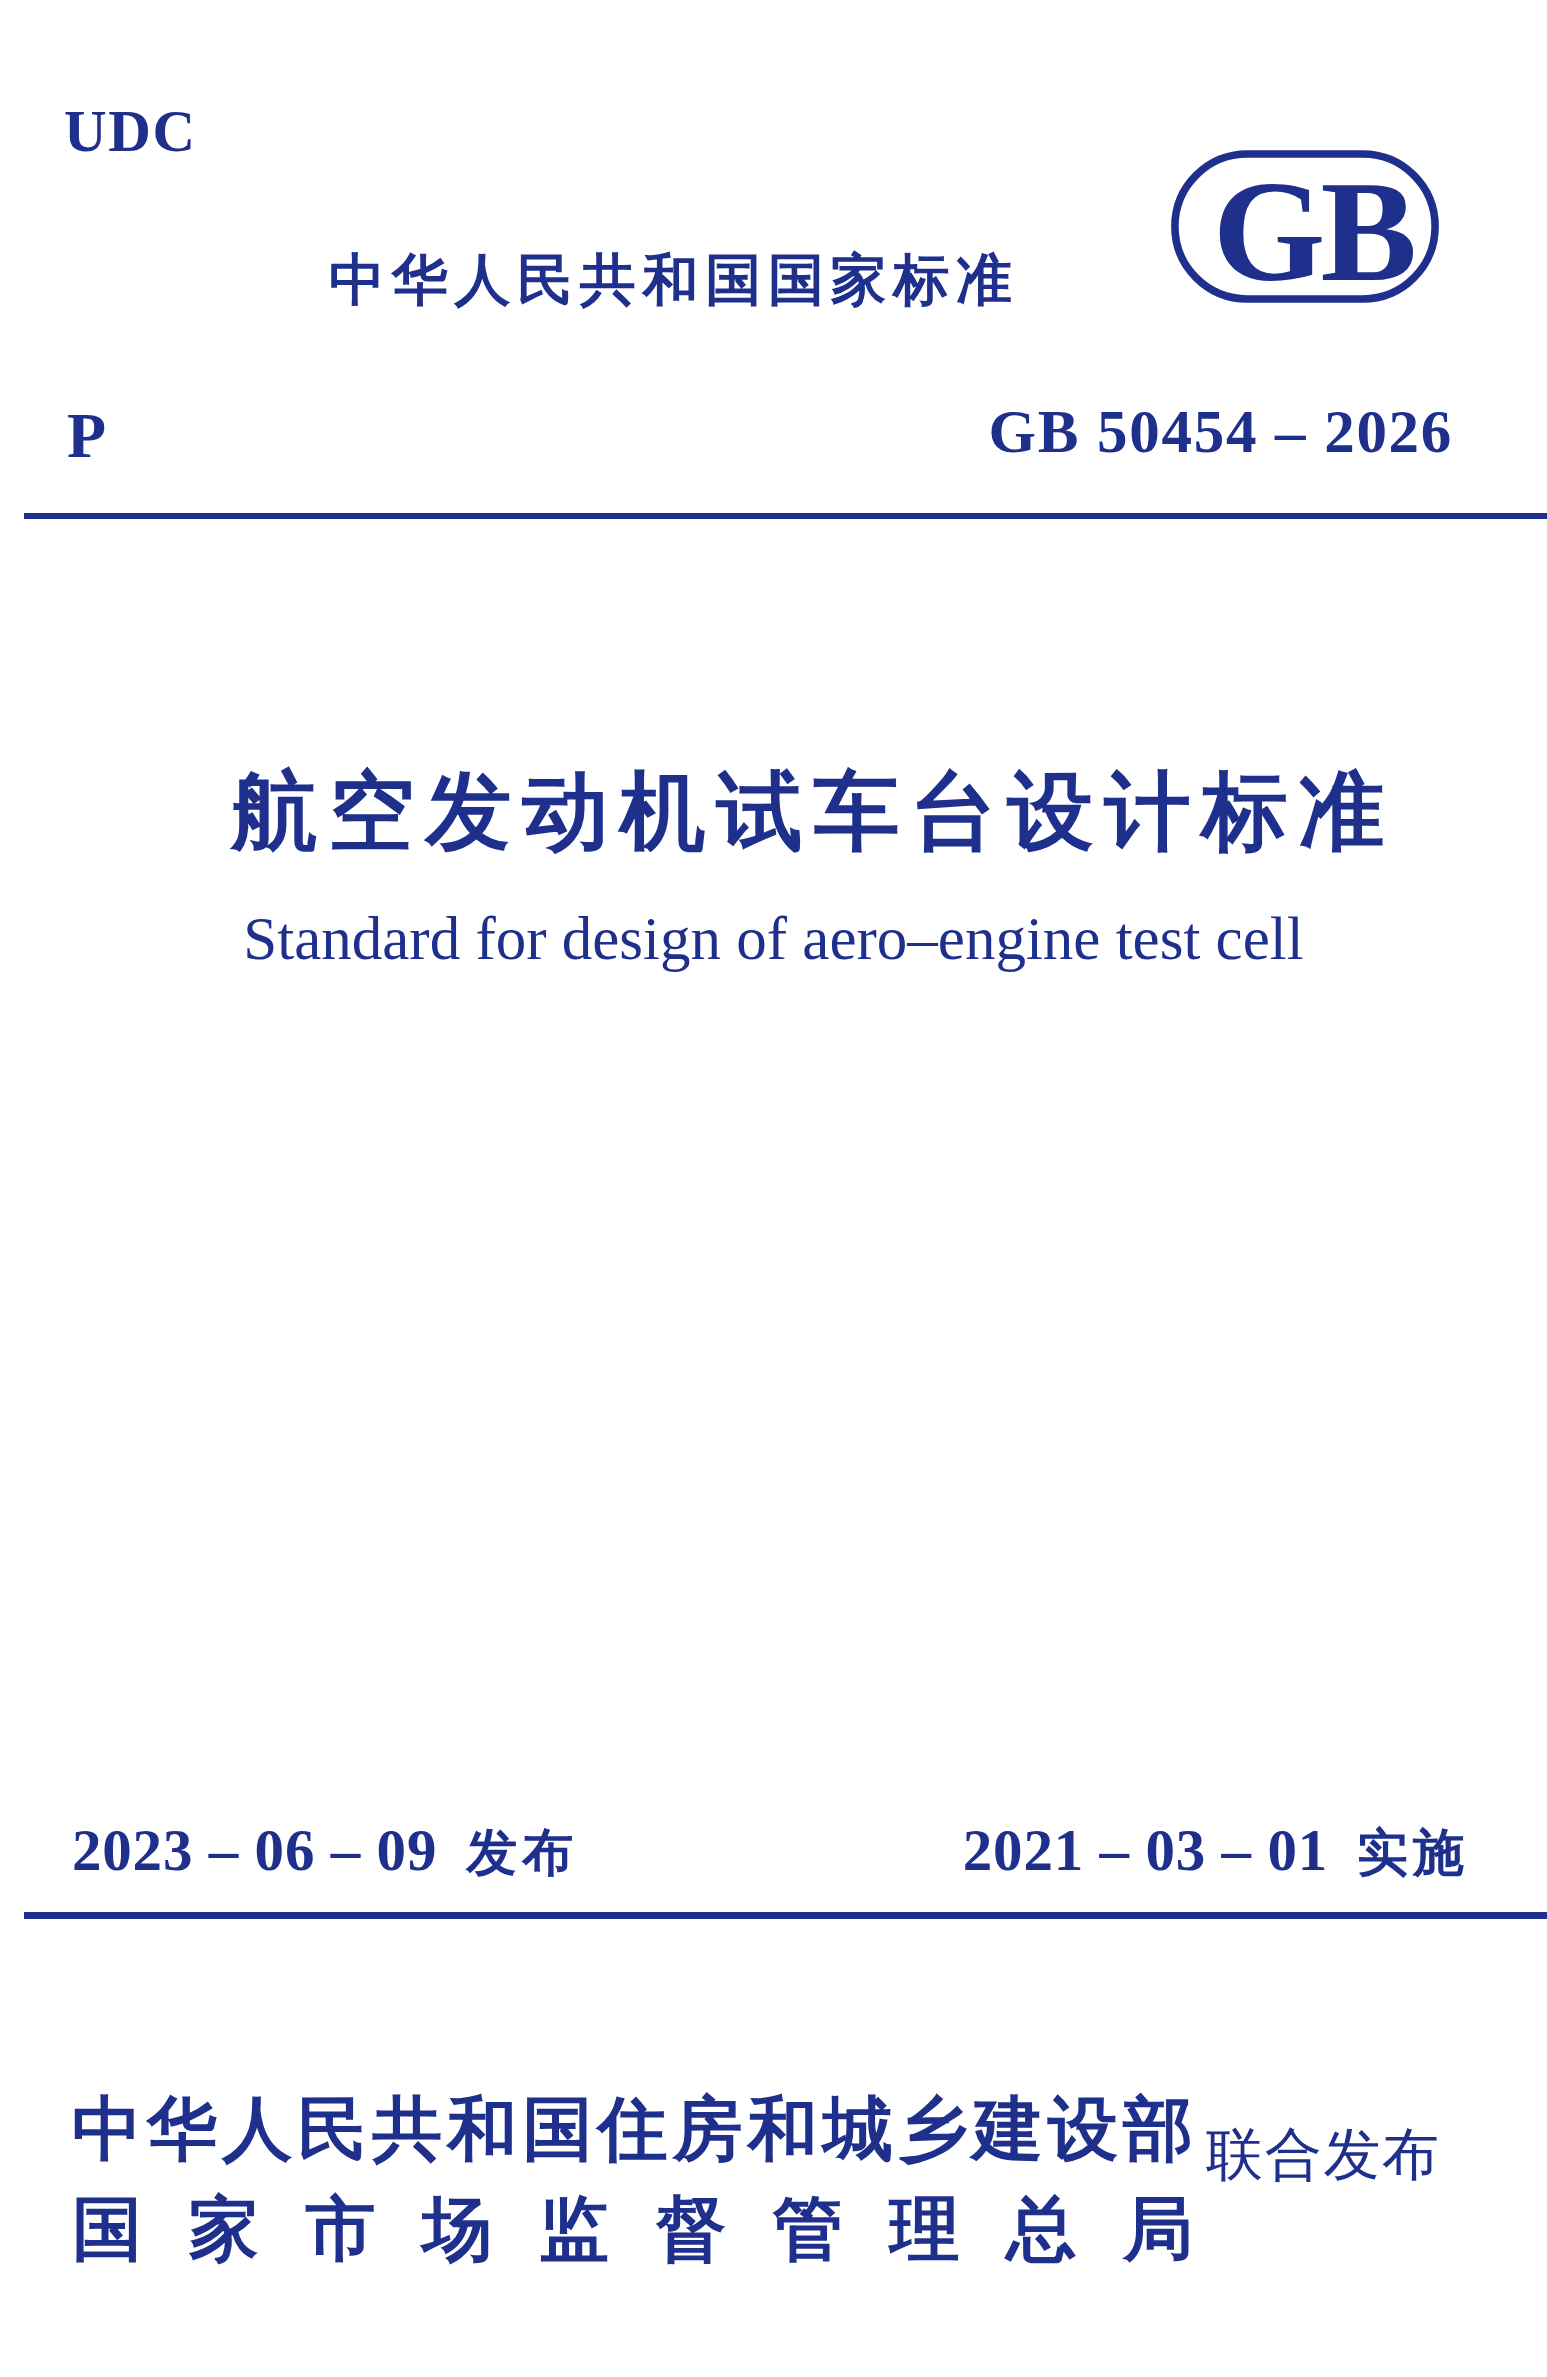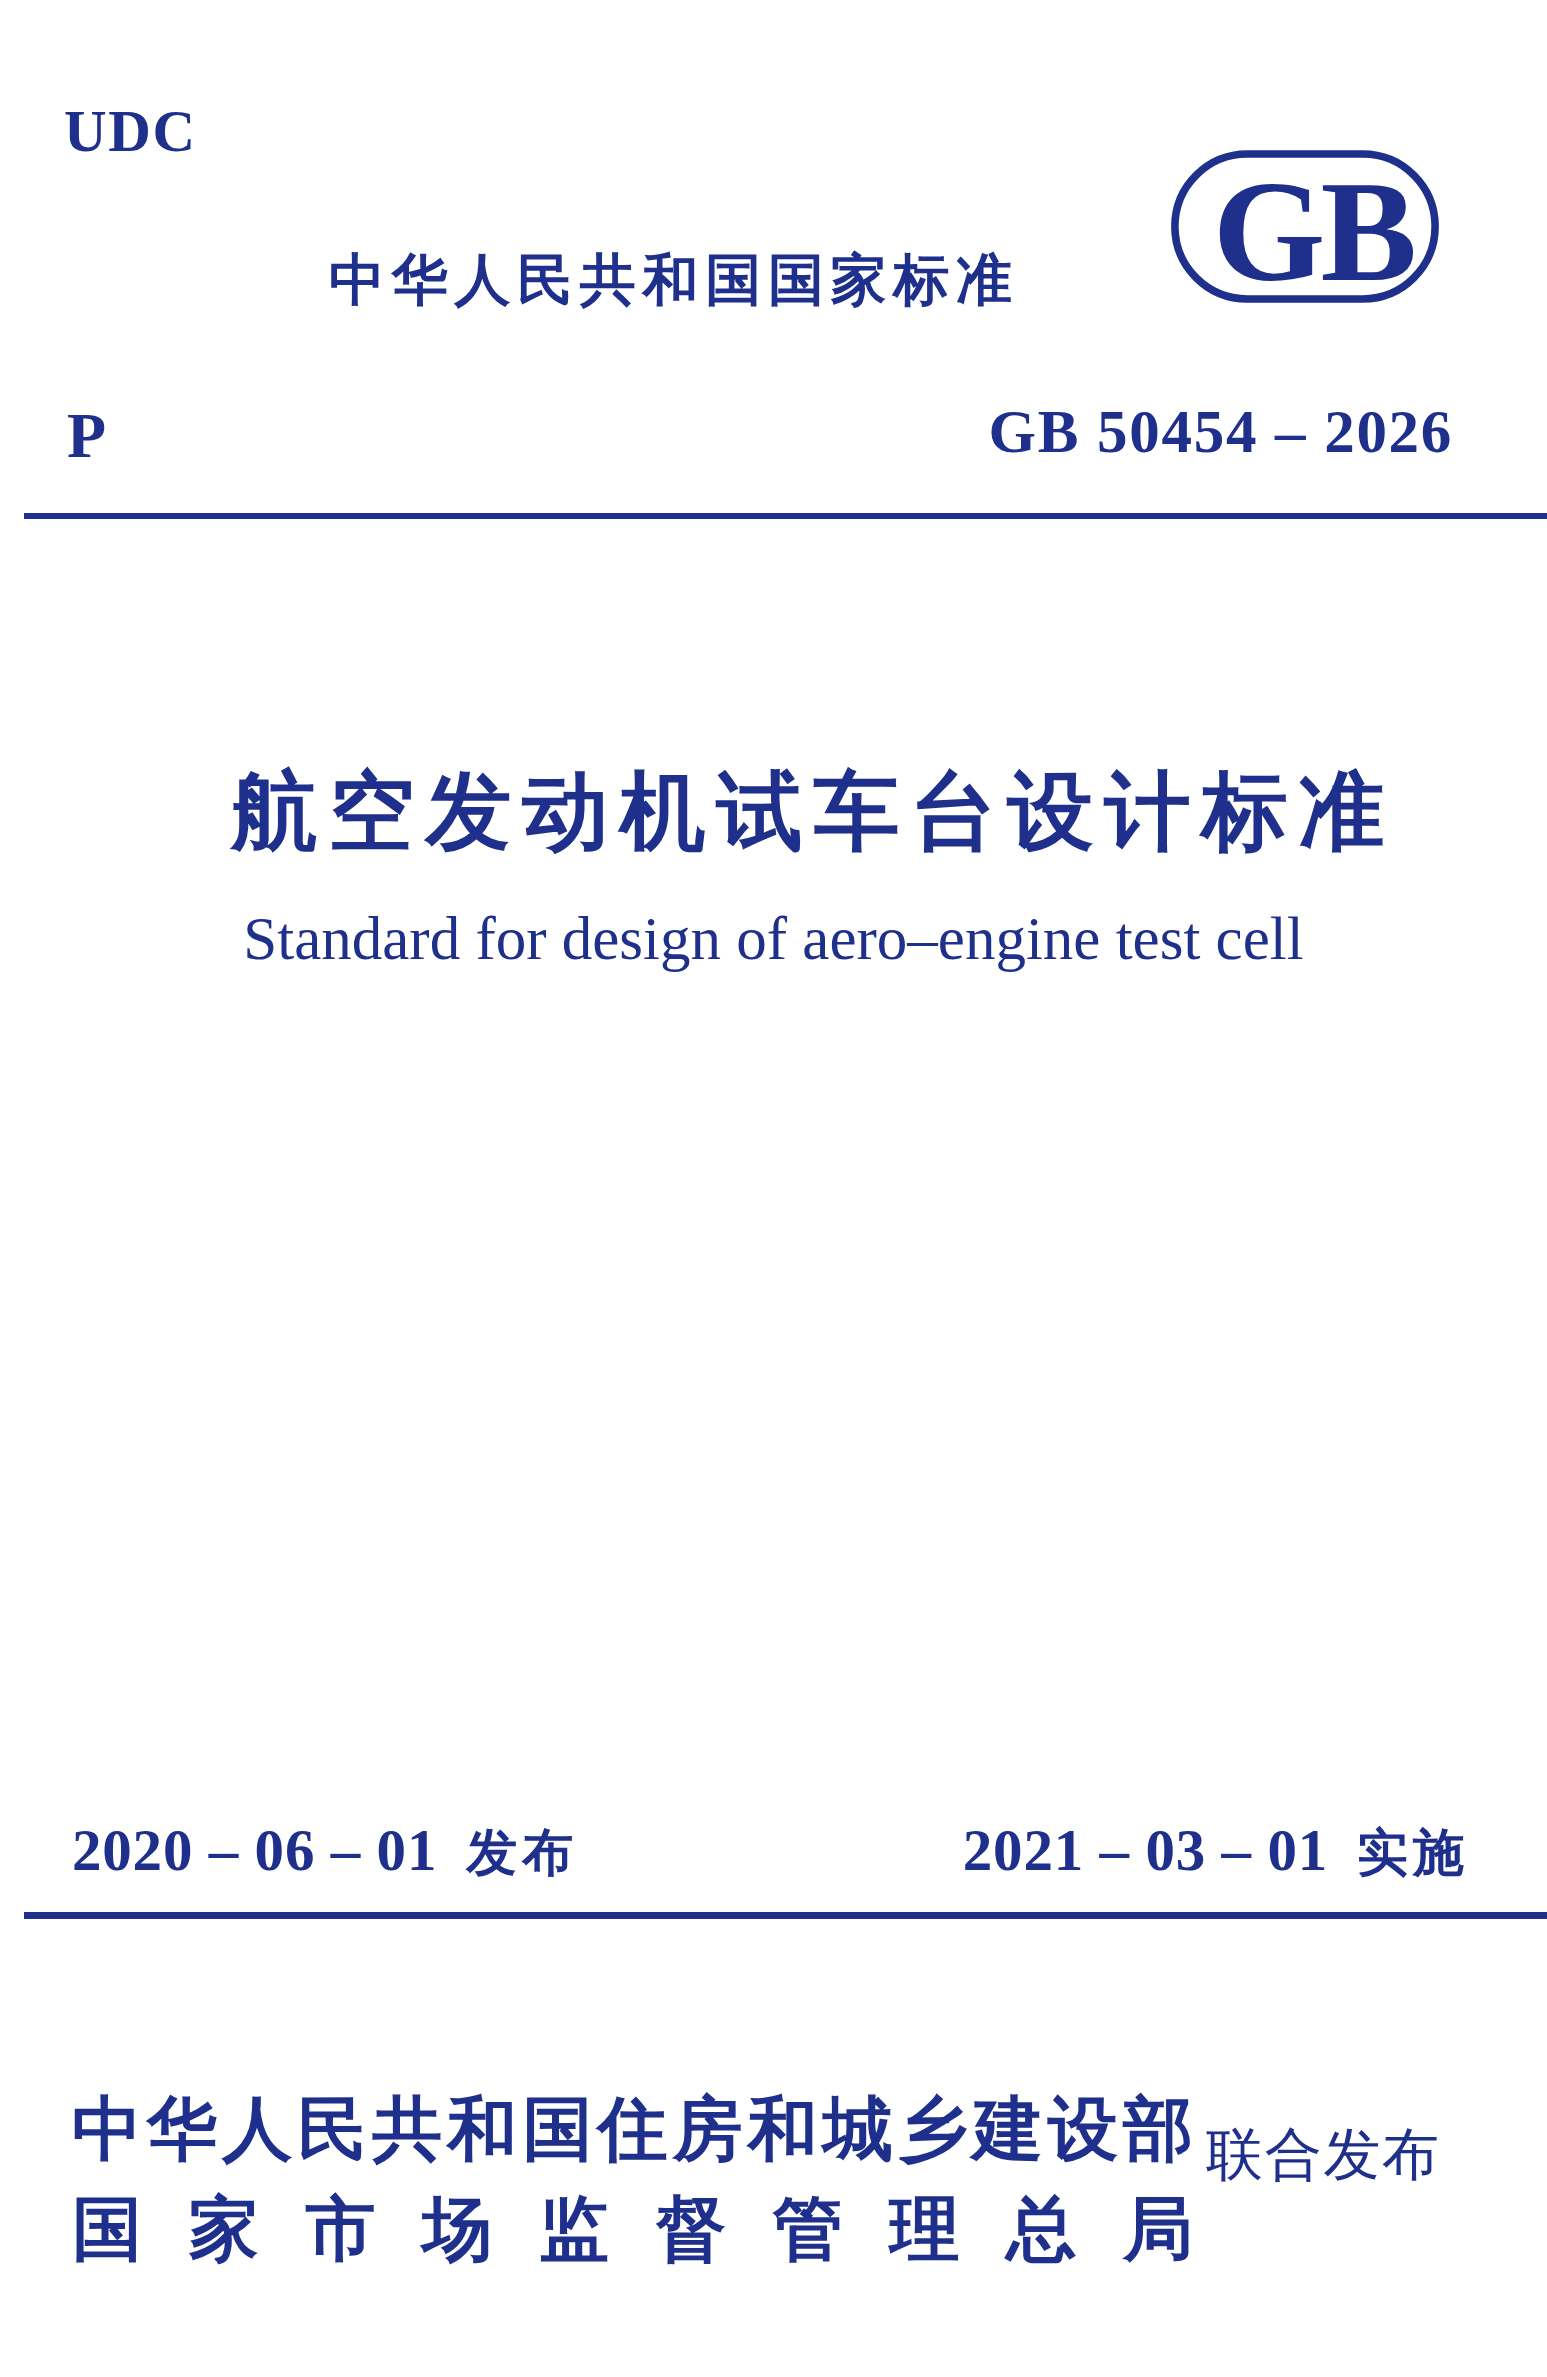--- a/index.html
+++ b/index.html
@@ -105,21 +105,21 @@
 
   <div class="abs std-code">GB 50454 – 2026</div>
 
   <div class="rule rule-top"></div>
 
   <div class="abs title-cn">航空发动机试车台设计标准</div>
 
   <div class="abs title-en">Standard for design of aero–engine test cell</div>
 
   <div class="abs date-row date-row-left">
-    <span class="date-num">2020 – 06 – 01</span>
+    <span class="date-num">2023 – 06 – 09</span>
     <span class="date-label">发布</span>
   </div>
 
   <div class="abs date-row date-row-right">
     <span class="date-num">2021 – 03 – 01</span>
     <span class="date-label">实施</span>
   </div>
 
   <div class="rule rule-bottom"></div>
 

